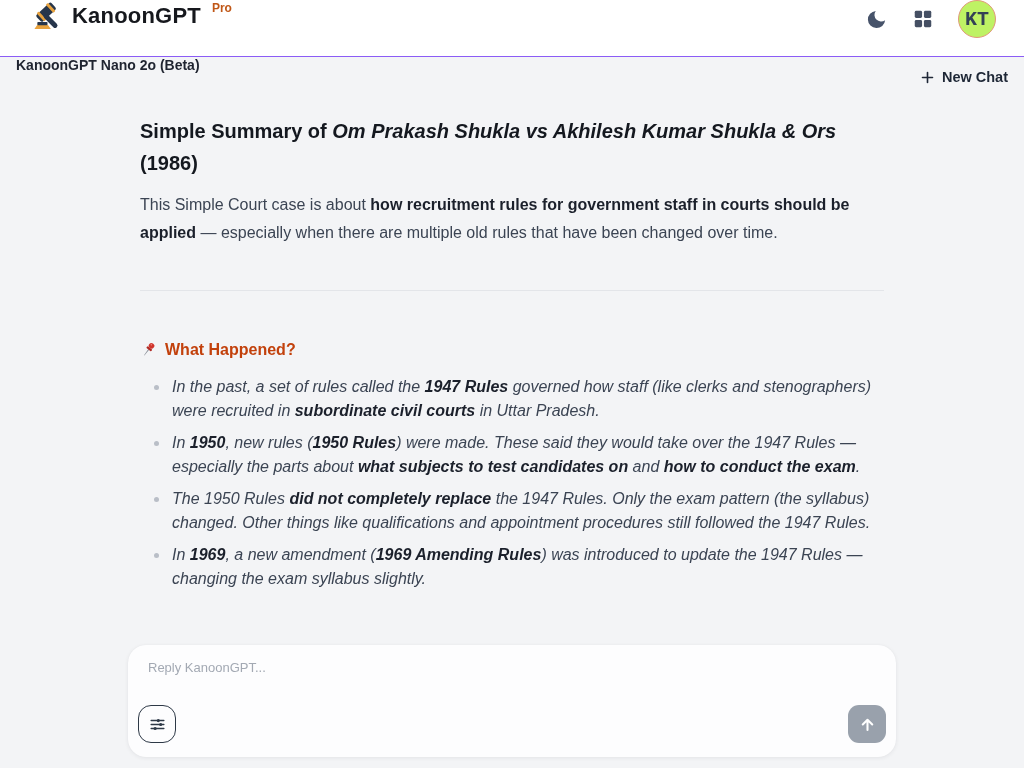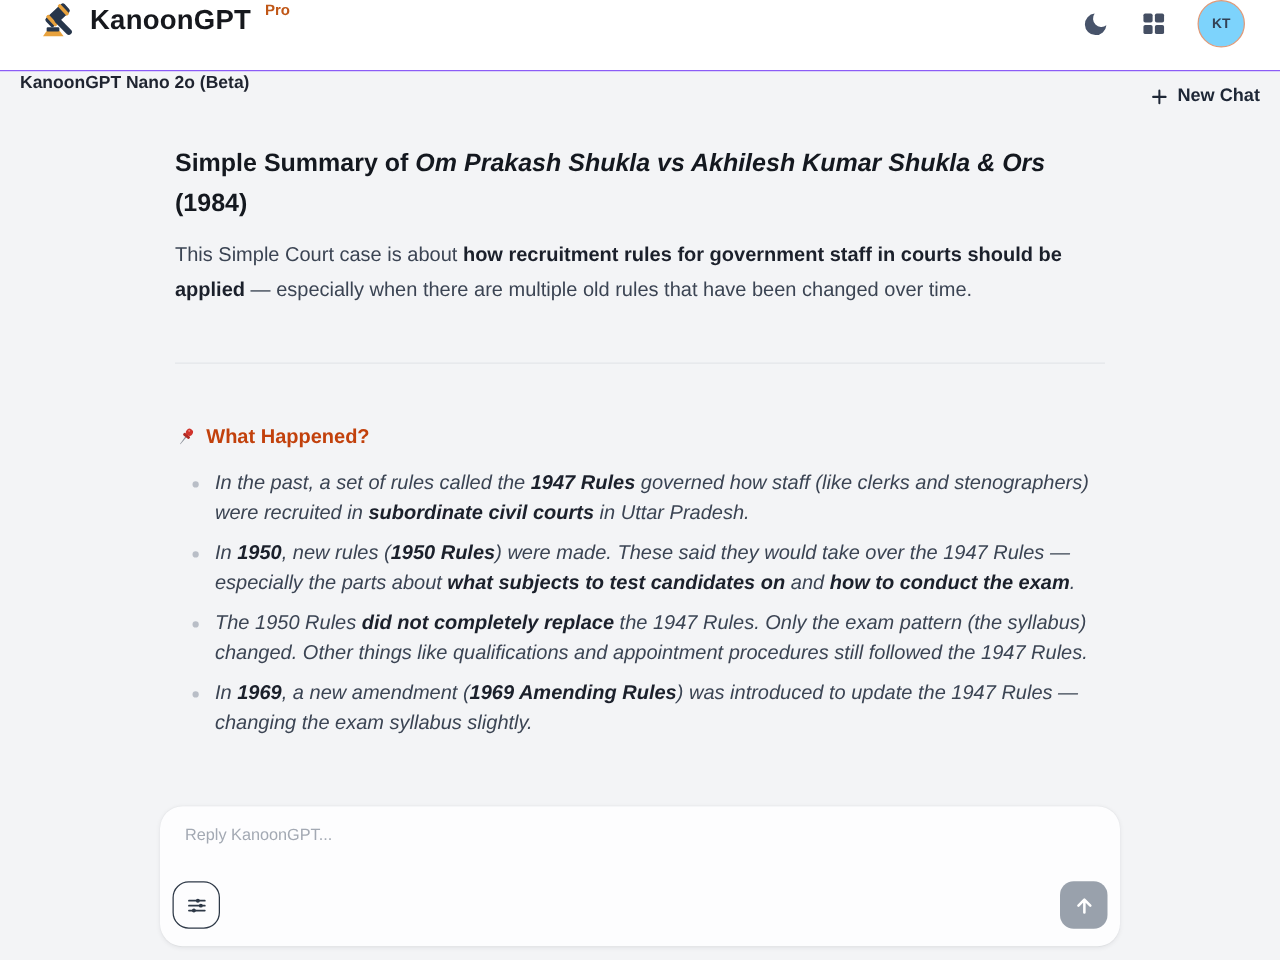--- a/index.html
+++ b/index.html
@@ -20,23 +20,23 @@
     align-items: flex-start;
     padding: 0 28px 0 32px;
   }
   .logo { display: flex; align-items: center; gap: 9px; cursor: pointer; }
   .logo-name { font-size: 22px; font-weight: 700; color: #16181d; letter-spacing: 0.2px; }
   .logo-badge { font-size: 12px; font-weight: 600; color: #c05717; position: relative; top: -8px; margin-left: 2px; }
   .header-actions { margin-left: auto; display: flex; align-items: center; gap: 24px; }
   .icon-btn { background: none; border: none; cursor: pointer; display: flex; align-items: center; justify-content: center; padding: 0; }
   .avatar {
     width: 38px; height: 38px; border-radius: 50%;
-    border: 1.5px solid #e09a79; background: #7dd3fc;
+    border: 1.5px solid #e09a79; background: #bef264;
     display: flex; align-items: center; justify-content: center;
-    font-size: 11px; font-weight: 600; color: #334155; cursor: pointer;
+    font-size: 20px; font-weight: 600; color: #334155; cursor: pointer; font-family: Liberation Mono, monospace;
   }
 
   
   .model-bar {
     height: 40px;
     display: flex; 
     padding: 0 16px;
   }
   .model-name { font-size: 14px; font-weight: 700; color: #1f2430; }
   .new-chat-btn {
@@ -163,21 +163,21 @@
       <svg width="15" height="15" viewBox="0 0 24 24" fill="none" stroke="#1e2736" stroke-width="2.6" stroke-linecap="round">
         <path d="M12 4v16M4 12h16"></path>
       </svg>
     </span>
     <span>New Chat</span>
   </button>
 </div>
 
 <div class="chat-scroll">
   <div class="chat-content">
-    <h1 class="msg-title rich"><span>Simple Summary of </span><span class="i">Om Prakash Shukla vs Akhilesh Kumar Shukla &amp; Ors</span><span> (1984)</span></h1>
+    <h1 class="msg-title rich"><span>Simple Summary of </span><span class="i">Om Prakash Shukla vs Akhilesh Kumar Shukla &amp; Ors</span><span> (1986)</span></h1>
     <p class="msg-intro rich"><span>This Simple Court case is about </span><span class="b">how recruitment rules for government staff in courts should be applied</span><span> — especially when there are multiple old rules that have been changed over time.</span></p>
     <hr class="divider">
     <div class="section-heading">
       <span style="display:flex;">
         <svg width="18" height="18" viewBox="0 0 20 20">
           <g transform="rotate(38 10 9)">
             <path d="M9.4 9.5h1.2l-.35 8.2h-.5z" fill="#8a8f98"></path>
             <rect x="6.6" y="7.2" width="6.8" height="2.6" rx="1" fill="#b02a24"></rect>
             <circle cx="10" cy="4.4" r="3.1" fill="#d0342c"></circle>
             <circle cx="9" cy="3.5" r="0.9" fill="#e97a72"></circle>

